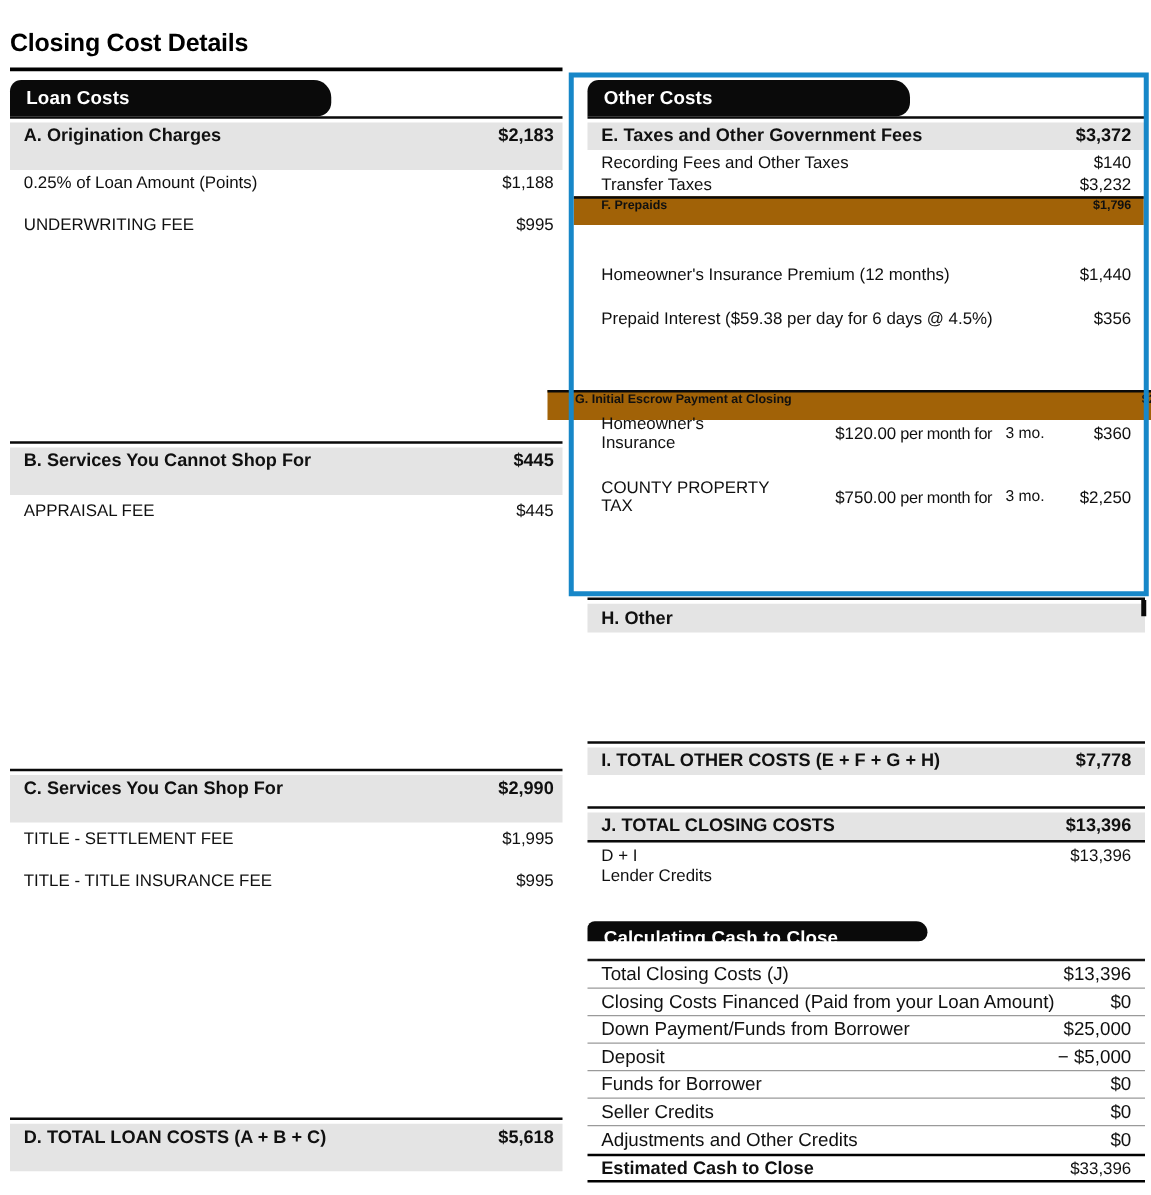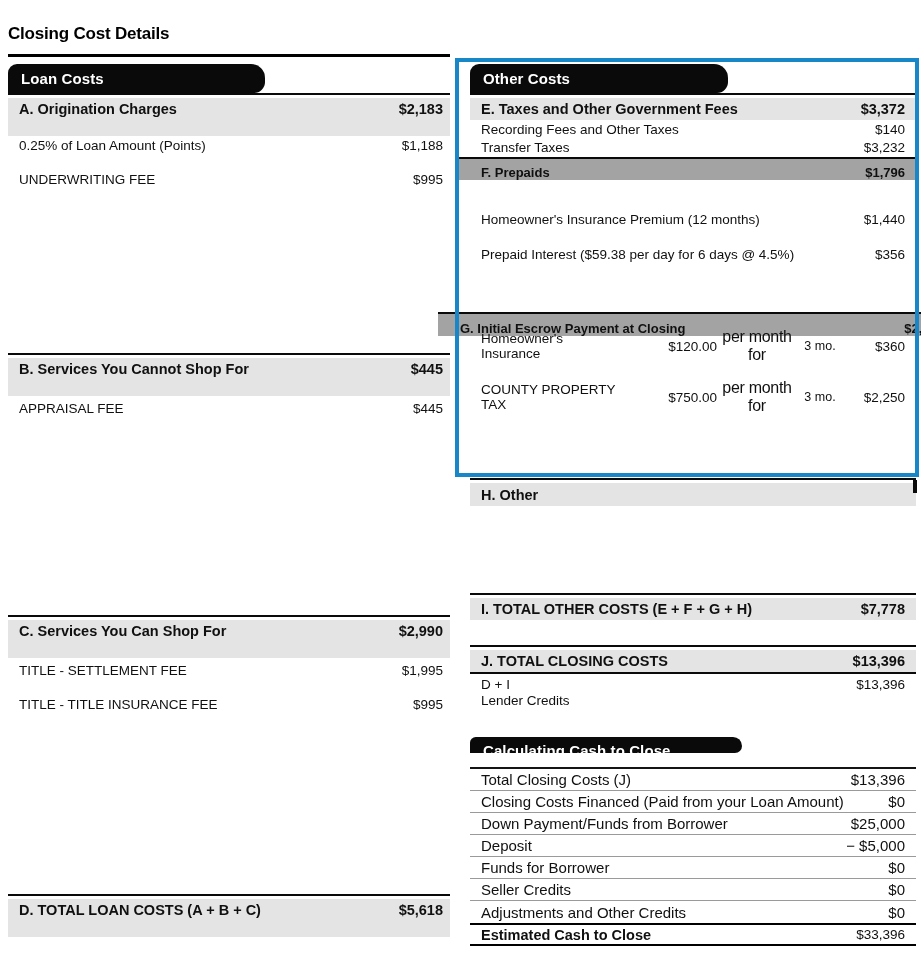--- a/index.html
+++ b/index.html
@@ -2,21 +2,21 @@
 <html><head>
 <meta charset="utf-8">
 <style>
   html,body { margin:0; padding:0; background:#fff; }
   .page {
     position:relative; width:921px; height:956px; background:#ffffff;
     font-family:"Liberation Sans", sans-serif; color:#101010; overflow:hidden;
     -webkit-font-smoothing:antialiased;
   }
   .title {
-    position:absolute; left:8px; top:24px; font-size:17px; font-weight:bold;
+    position:absolute; left:8px; top:24px; font-size:20px; font-weight:bold;
     letter-spacing:-0.2px; color:#000;
   }
   .title-rule { position:absolute; left:8px; top:54px; width:442px; height:3px; background:#000; }
 
   .tab {
     position:absolute; background:#0a0a0a; color:#fff; font-weight:bold; font-size:15px;
     height:29px; line-height:29px; padding-left:13px; box-sizing:border-box;
     border-radius:9px 14px 11px 0; letter-spacing:0.1px;
   }
 
@@ -33,30 +33,30 @@
   .right .hrow, .right .irow { padding:0 11px 0 11px; }
   .amt { white-space:nowrap; }
 
   
   .hl-box {
     position:absolute; left:455px; top:58px; width:464px; height:419px;
     border:4px solid #1787c8; box-sizing:border-box; pointer-events:none; z-index:5;
   }
   
   .hl-row {
-    position:absolute; background:#a3a3a3; border-top:2.5px solid #0a0a0a;
-    box-sizing:border-box; display:flex; justify-content:space-between; align-items:flex-end;
-    font-weight:bold; font-size:13px; padding:0 10px 0 22px;
+    position:absolute; background:#a16207; border-top:2.5px solid #0a0a0a;
+    box-sizing:border-box; display:flex; justify-content:space-between; align-items:flex-start;
+    font-weight:bold; font-size:10px; padding:0 10px 0 22px;
   }
 
   
   .grow { display:flex; align-items:center; height:18px; font-size:13.5px; padding:0 11px; }
   .g-lbl { flex:1; }
   .g-rate { width:92px; text-align:right; }
-  .g-per { width:80px; text-align:center; font-size:16px; letter-spacing:-0.3px; }
+  .g-per { width:80px; text-align:center; font-size:13px; letter-spacing:-0.3px; }
   .g-mo { width:46px; text-align:center; font-size:12.5px; }
   .g-amt { width:62px; text-align:right; }
 
   
   .hrow.rule-bottom { border-bottom:2px solid #0a0a0a; }
   .jrow { height:16px; }
 
   
   .cc-table { position:absolute; left:470px; top:767px; width:446px; border-top:2px solid #141414; box-sizing:border-box; }
   .cc-row {

